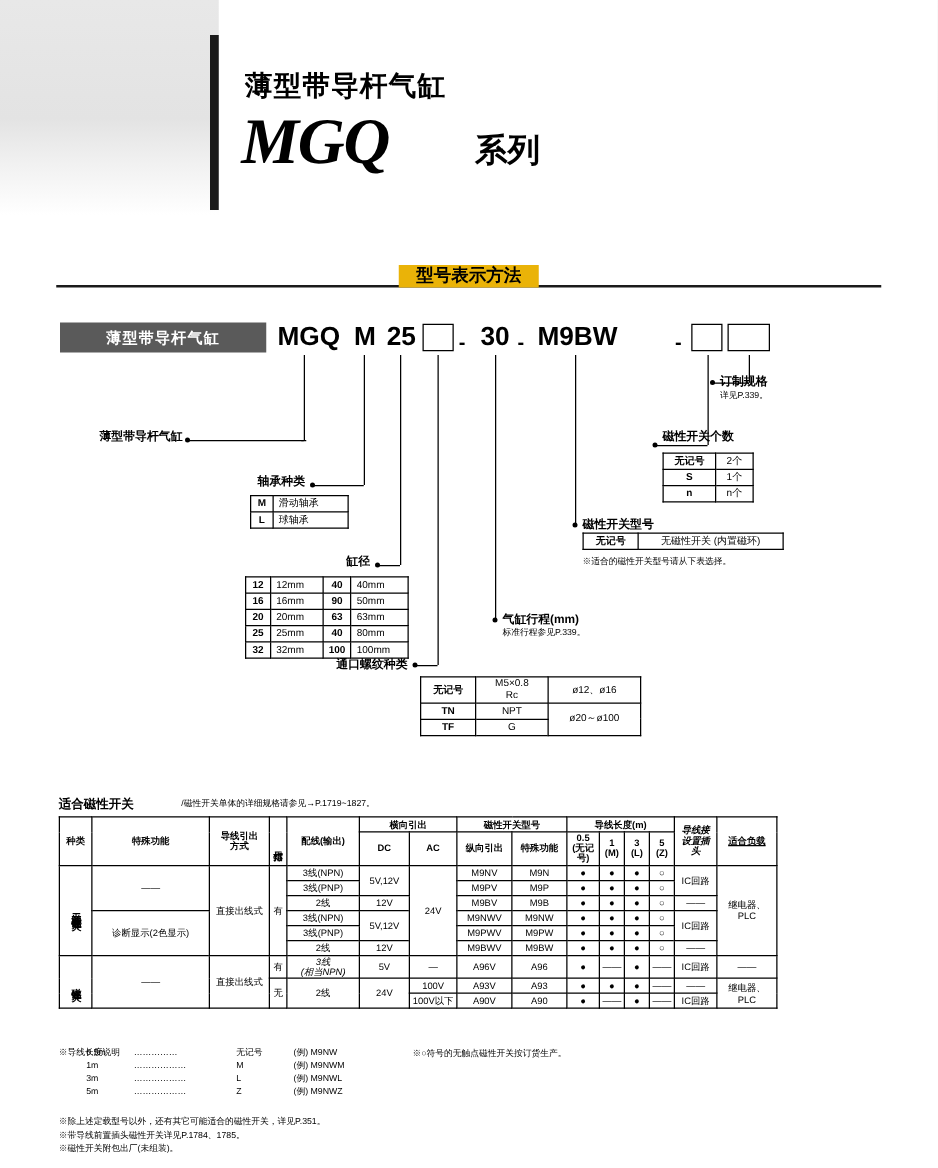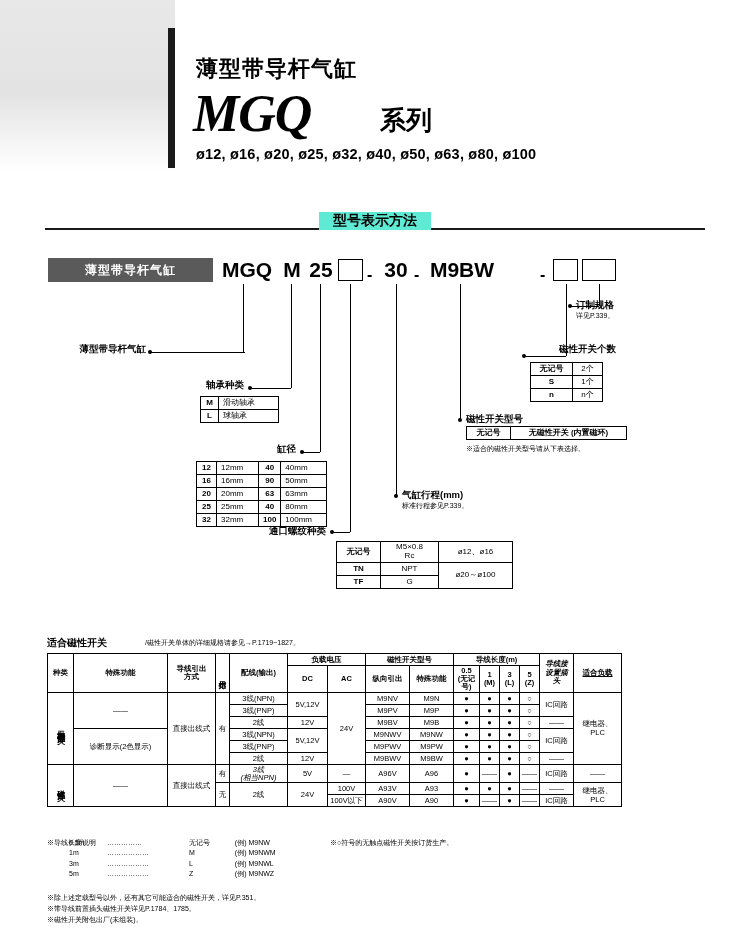--- a/index.html
+++ b/index.html
@@ -36,21 +36,21 @@
   .title-sizes {
     position:absolute; left:196px; top:146px; font-size:14.5px; font-weight:bold; color:#000;
     letter-spacing:0.2px;
   }
 
   
   .sec-title-wrap { position:absolute; left:45px; top:212px; width:660px; height:22px; }
   .sec-title-line { position:absolute; left:0; top:16px; width:660px; height:2px; background:#1a1a1a; }
   .sec-title-text {
     position:absolute; left:50%; transform:translateX(-50%); top:0;
-    background:#5eead4; padding:0 14px; font-size:14px; font-weight:bold;
+    background:#eab308; padding:0 14px; font-size:14px; font-weight:bold;
   }
 
   
   .code-label {
     position:absolute; left:48px; top:258px; width:165px; height:24px;
     background:#5a5a5a; color:#fff; font-size:12px; font-weight:bold;
     display:flex; align-items:center; justify-content:center; letter-spacing:1px;
   }
   .code-el {
     position:absolute; top:256px; height:28px; display:flex; align-items:center;
@@ -107,21 +107,20 @@
 </head>
 <body>
 
 <div class="header">
   <div class="header-bg-grad"></div>
   <div class="header-white-right"></div>
   <div class="header-bar"></div>
   <div class="title-cn">薄型带导杆气缸</div>
   <div class="title-mgq">MGQ</div>
   <div class="title-series">系列</div>
-  <div class="title-sizes">ø12, ø16, ø20, ø25, ø32, ø40, ø50, ø63, ø80, ø100</div>
 </div>
 
 <div class="sec-title-wrap">
   <div class="sec-title-line"></div>
   <div class="sec-title-text">型号表示方法</div>
 </div>
 
 <div class="code-label">薄型带导杆气缸</div>
 
 <div class="code-el code-big" style="left:216px; width:62px;">MGQ</div>
@@ -226,30 +225,30 @@
 <div class="callout" style="left:402px; top:489px;">气缸行程(mm)</div>
 <div class="note" style="left:402px; top:501px;">标准行程参见P.339。</div>
 
 <div class="vline" style="left:460px; top:284px; height:136px;"></div>
 <div class="dot" style="left:458px; top:418px;"></div>
 <div class="callout" style="left:466px; top:413px;">磁性开关型号</div>
 <table class="mini" style="left:466px; top:426px;">
   <tbody>
       <tr>
     <td class="b" style="width:44px;">无记号</td>
-    <td style="width:116px;font-weight:bold;">无磁性开关 (内置磁环)</td>
+    <td style="width:116px;">无磁性开关 (内置磁环)</td>
   </tr>
 </tbody>
   </table>
 <div class="note" style="left:466px; top:444px;">※适合的磁性开关型号请从下表选择。</div>
 
 <div class="vline" style="left:566px; top:284px; height:72px;"></div>
 <div class="dot" style="left:522px; top:354px;"></div>
 <div class="hline" style="left:524px; top:356px; width:42px;"></div>
-<div class="callout" style="left:530px; top:343px;margin-left:29px;">磁性开关个数</div>
+<div class="callout" style="left:530px; top:343px;">磁性开关个数</div>
 <table class="mini" style="left:530px; top:362px;">
   <tbody>
       <tr>
     <td class="b" style="width:42px;">无记号</td>
     <td style="width:30px;">2个</td>
   </tr>
   <tr>
     <td class="b">S</td>
     <td>1个</td>
   </tr>
@@ -271,21 +270,21 @@
 
 <table class="big">
 
   <tbody>
       <tr>
     <th rowspan="2" style="width:26px;">种类</th>
     <th rowspan="2" style="width:94px;">特殊功能</th>
     <th rowspan="2" style="width:48px; line-height:1.1;">导线引出<br>方式</th>
     <th rowspan="2" style="width:14px;"><span style="writing-mode:vertical-rl; text-orientation:upright;">指示灯</span></th>
     <th rowspan="2" style="width:58px;">配线(输出)</th>
-    <th colspan="2">负载电压</th>
+    <th colspan="2">横向引出</th>
     <th colspan="2">磁性开关型号</th>
     <th colspan="4">导线长度(m)</th>
     <th rowspan="2" style="width:34px; line-height:1.1;font-style:italic;">导线接<br>设置插<br>头</th>
     <th rowspan="2" style="width:48px;text-decoration:underline;">适合负载</th>
   </tr>
 
   <tr>
     <th style="width:40px;">DC</th>
     <th style="width:38px;text-align:center;">AC</th>
     <th style="width:44px;">纵向引出</th>

